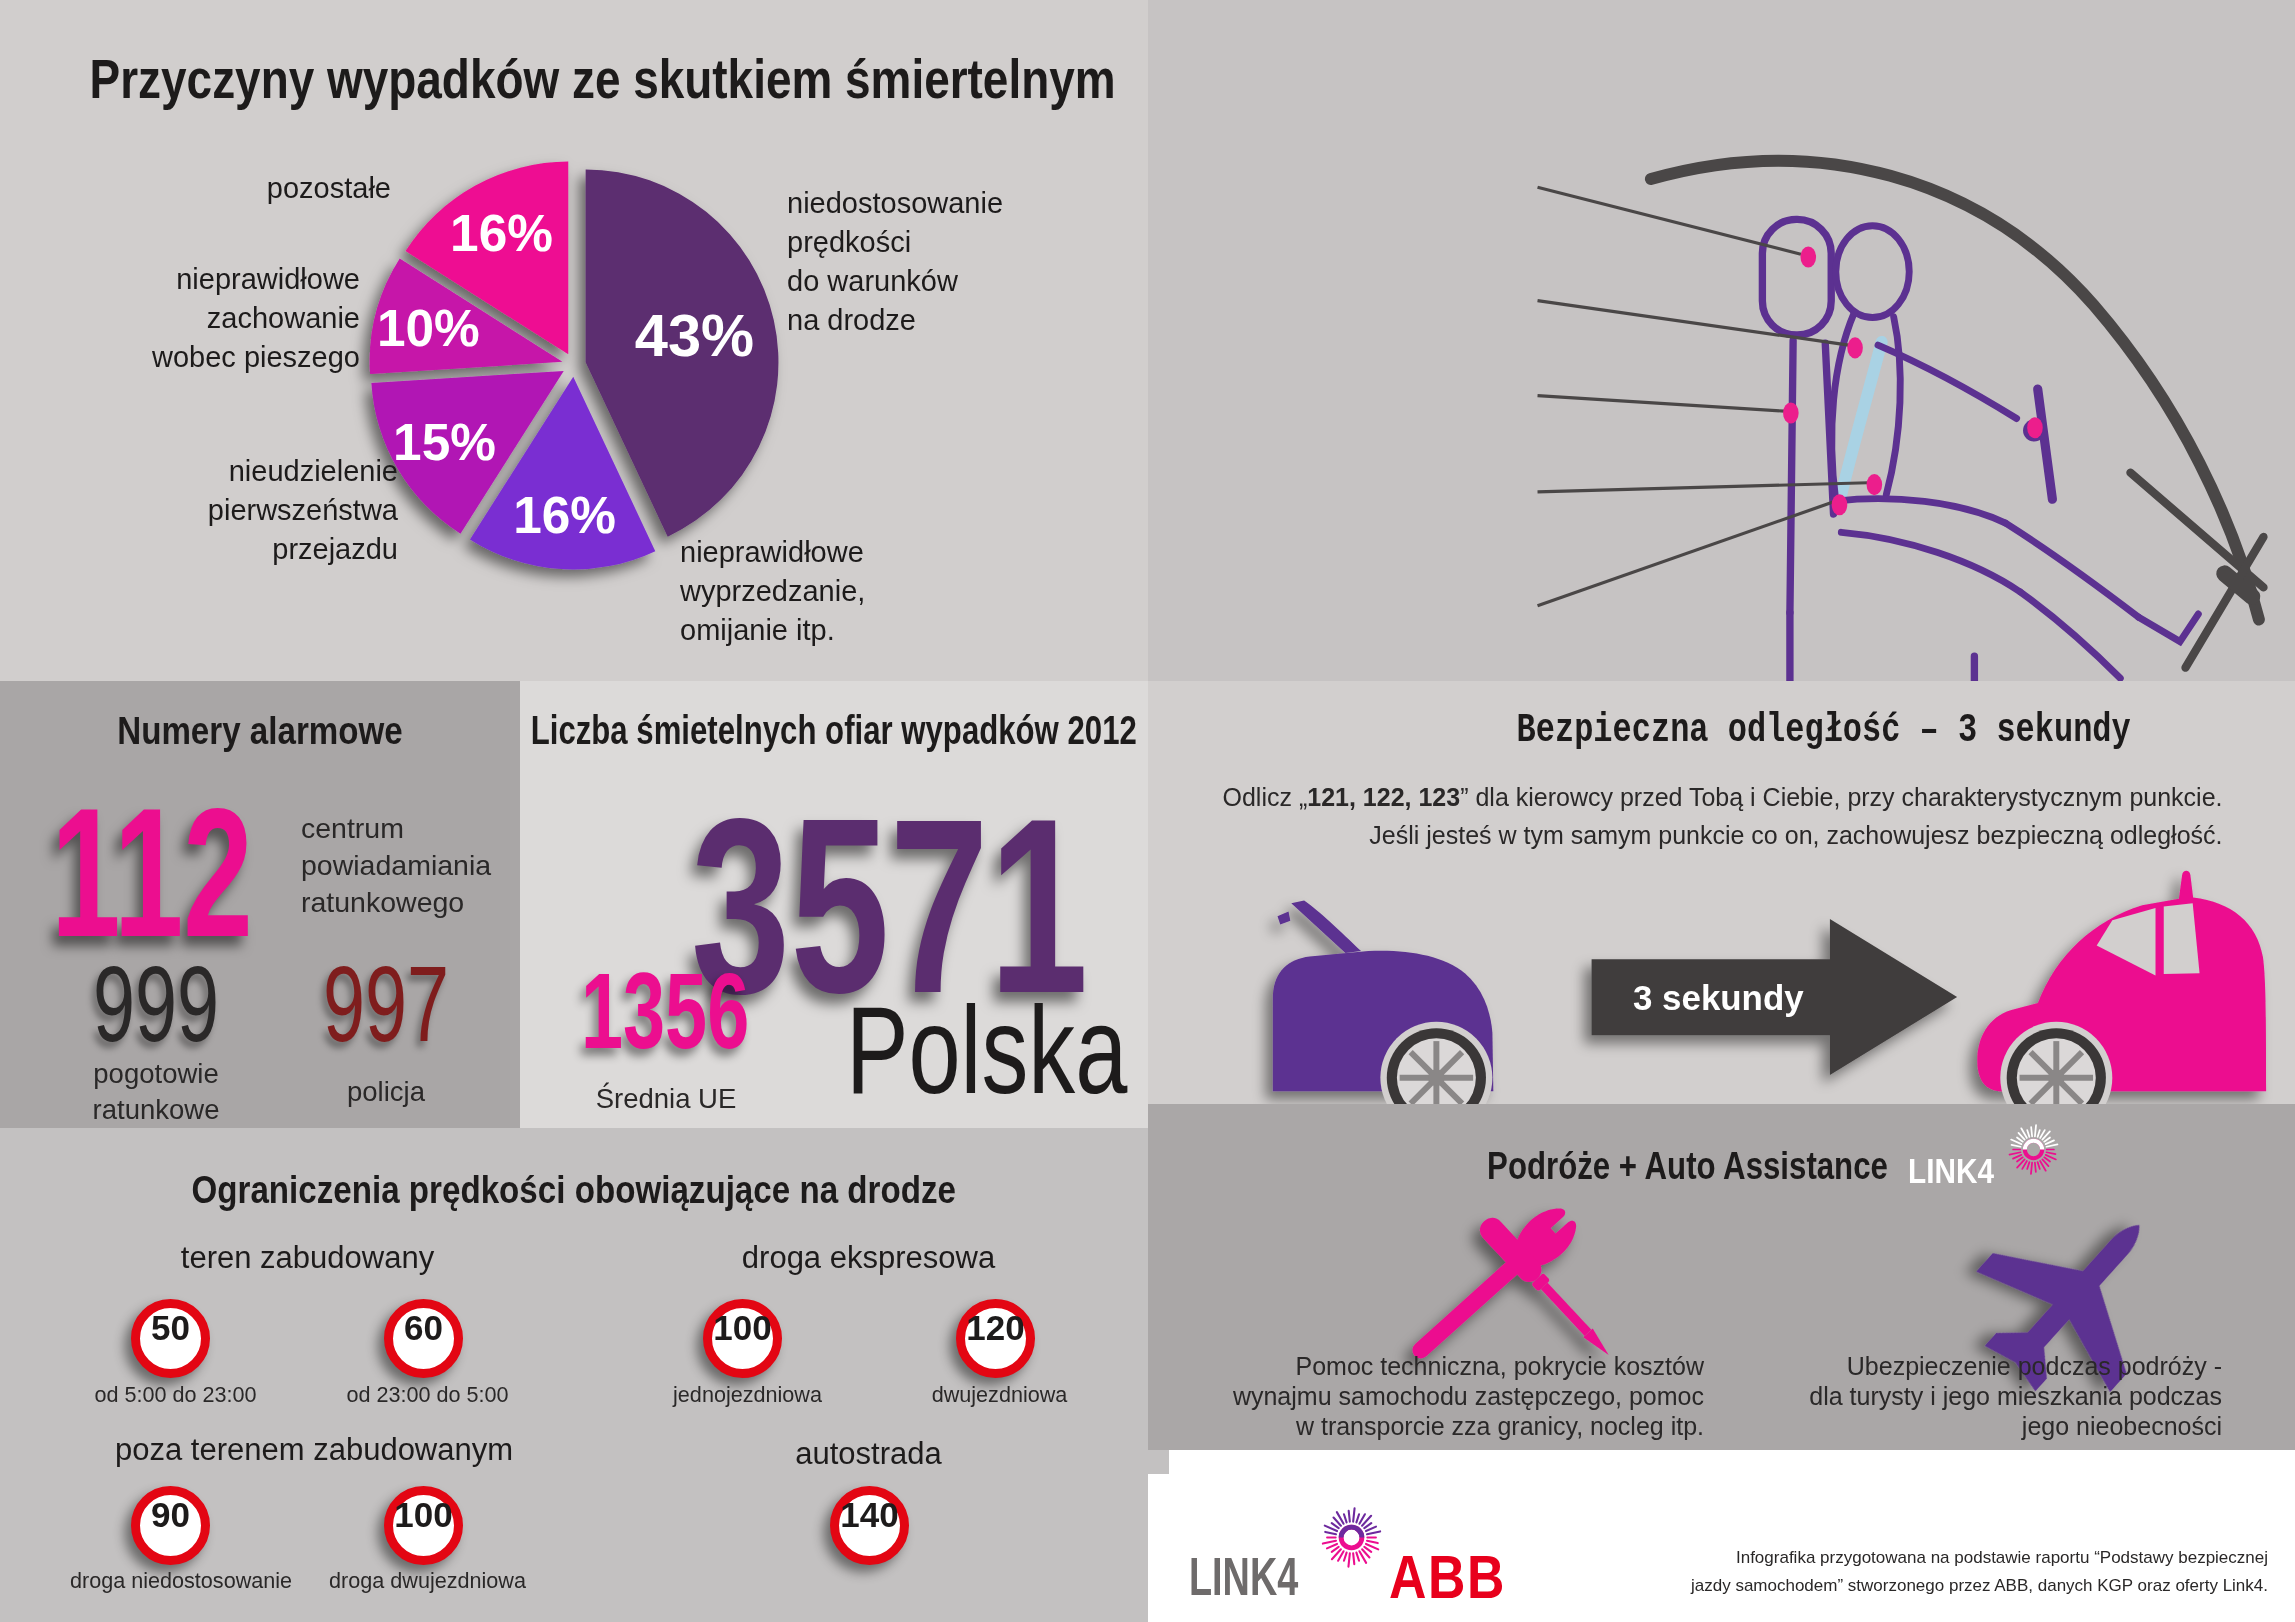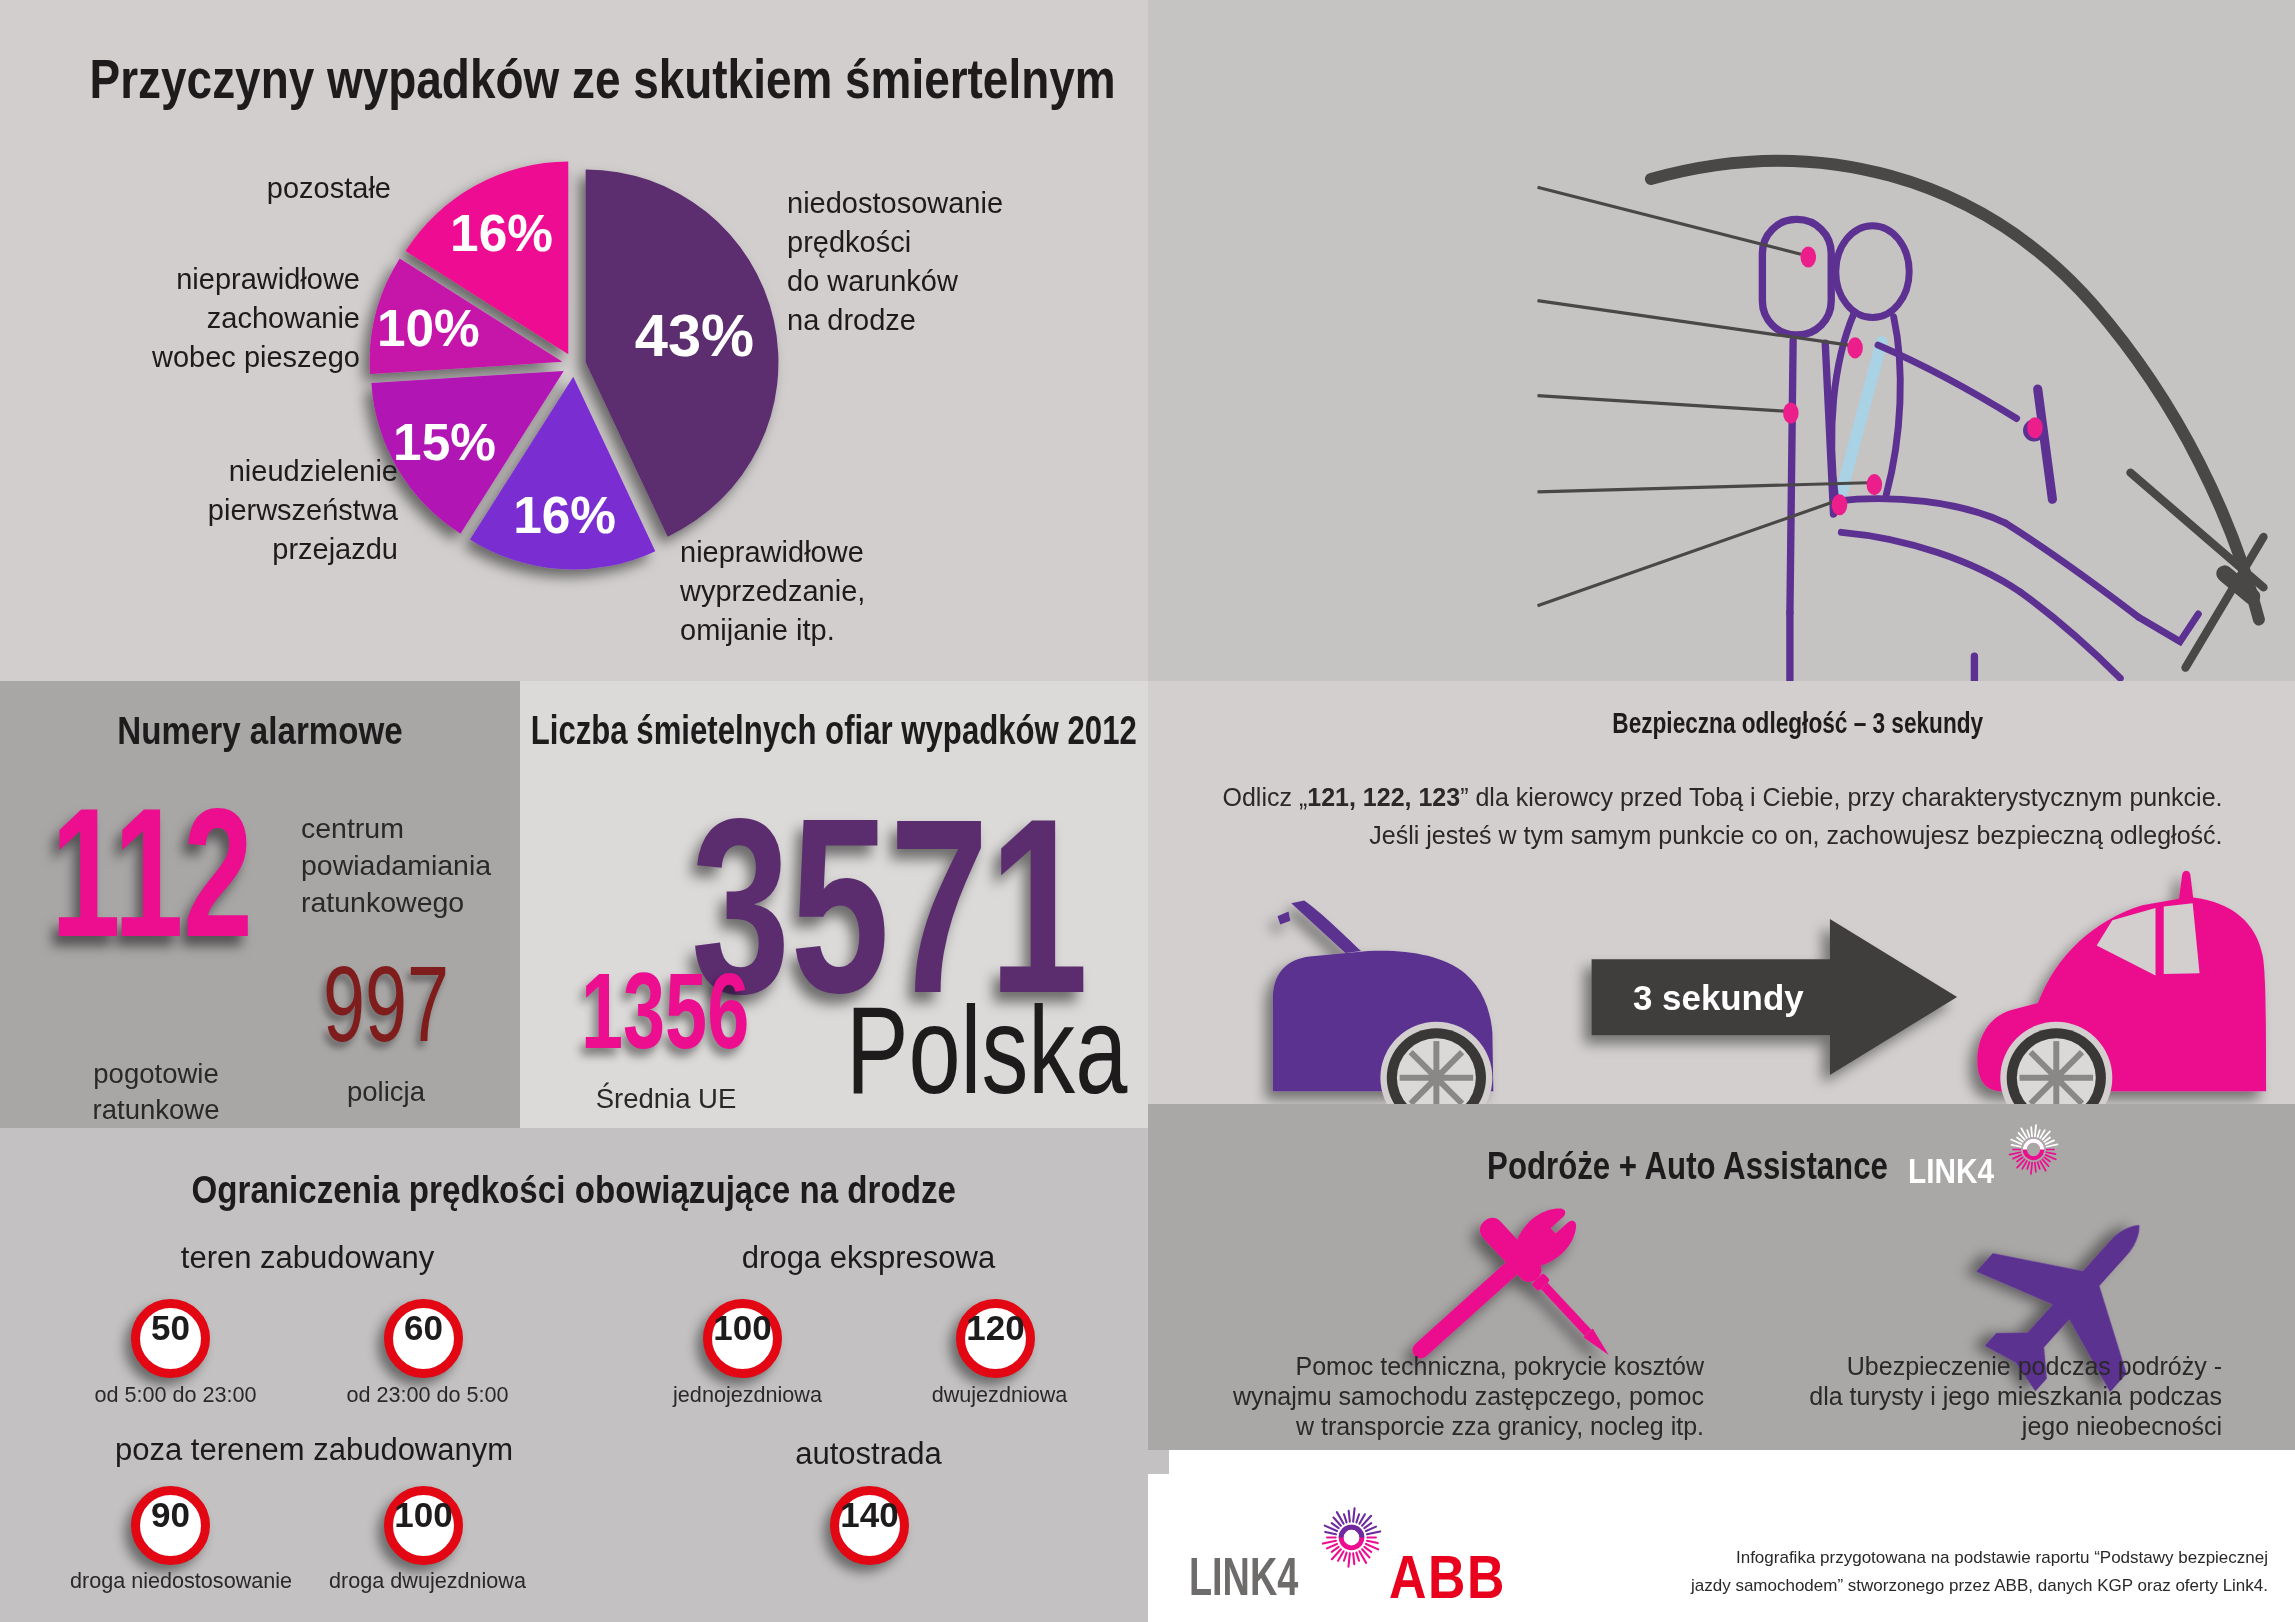--- a/index.html
+++ b/index.html
@@ -161,20 +161,23 @@
       <span class="cond" style="--sx:.85;">Numery alarmowe</span>
     </div>
 
     <div class="abs big-shadow" style="left:51px;top:99px;font-size:184px;font-weight:bold;color:#ec0e8f;line-height:1;">
       <span class="cond-l" style="--sx:.68;">112</span>
     </div>
     <div class="abs pre" style="left:301px;top:129px;font-size:28.5px;line-height:37px;color:#2a2828;">centrum
 powiadamiania
 ratunkowego</div>
 
+    <div class="abs ct mid-shadow" style="left:64px;top:269px;width:184px;font-size:108px;color:#2a2828;line-height:1;">
+      <span class="cond" style="--sx:.7;">999</span>
+    </div>
     <div class="abs ct pre" style="left:64px;top:375px;width:184px;font-size:27.5px;line-height:36px;color:#2a2828;">pogotowie
 ratunkowe</div>
 
     <div class="abs ct mid-shadow" style="left:294px;top:269px;width:184px;font-size:108px;color:#7f1d1d;line-height:1;">
       <span class="cond" style="--sx:.7;">997</span>
     </div>
     <div class="abs ct pre" style="left:294px;top:393px;width:184px;font-size:27.5px;line-height:36px;color:#2a2828;">policja</div>
   </section>
 
   <section class="panel p-mc">
@@ -189,21 +192,21 @@
       <span class="cond" style="--sx:.75;">Polska</span>
     </div>
 
     <div class="abs" style="left:61px;top:276px;font-size:108px;font-weight:bold;color:#ec0e8f;line-height:1;text-shadow:-6.4px 7.3px 11px rgba(0,0,0,.45);">
       <span class="cond-l" style="--sx:.7;">1356</span>
     </div>
     <div class="abs ct" style="left:54px;top:402px;width:184px;font-size:27.5px;color:#2a2828;">Średnia UE</div>
   </section>
 
   <section class="panel p-mr">
-    <div class="abs title" style="left:282px;top:26px;width:735px;font-size:29px;">
+    <div class="abs title" style="left:282px;top:26px;width:735px;font-size:41px;font-family:Liberation Mono, monospace;">
       <span class="cond" style="--sx:.78;">Bezpieczna odległość – 3 sekundy</span>
     </div>
 
     <div class="abs rt" style="left:-27.5px;top:97px;width:1102px;font-size:25px;line-height:38px;color:#2a2828;white-space:nowrap;">
       <div><span>Odlicz „</span><b>121, 122, 123</b><span>” dla kierowcy przed Tobą i Ciebie, przy charakterystycznym punkcie.</span></div>
       <div>Jeśli jesteś w tym samym punkcie co on, zachowujesz bezpieczną odległość.</div>
     </div>
 
     <svg class="abs" style="left:0;top:0;" width="1148" height="447" viewBox="2500 1484 2500 973">
       <defs>

